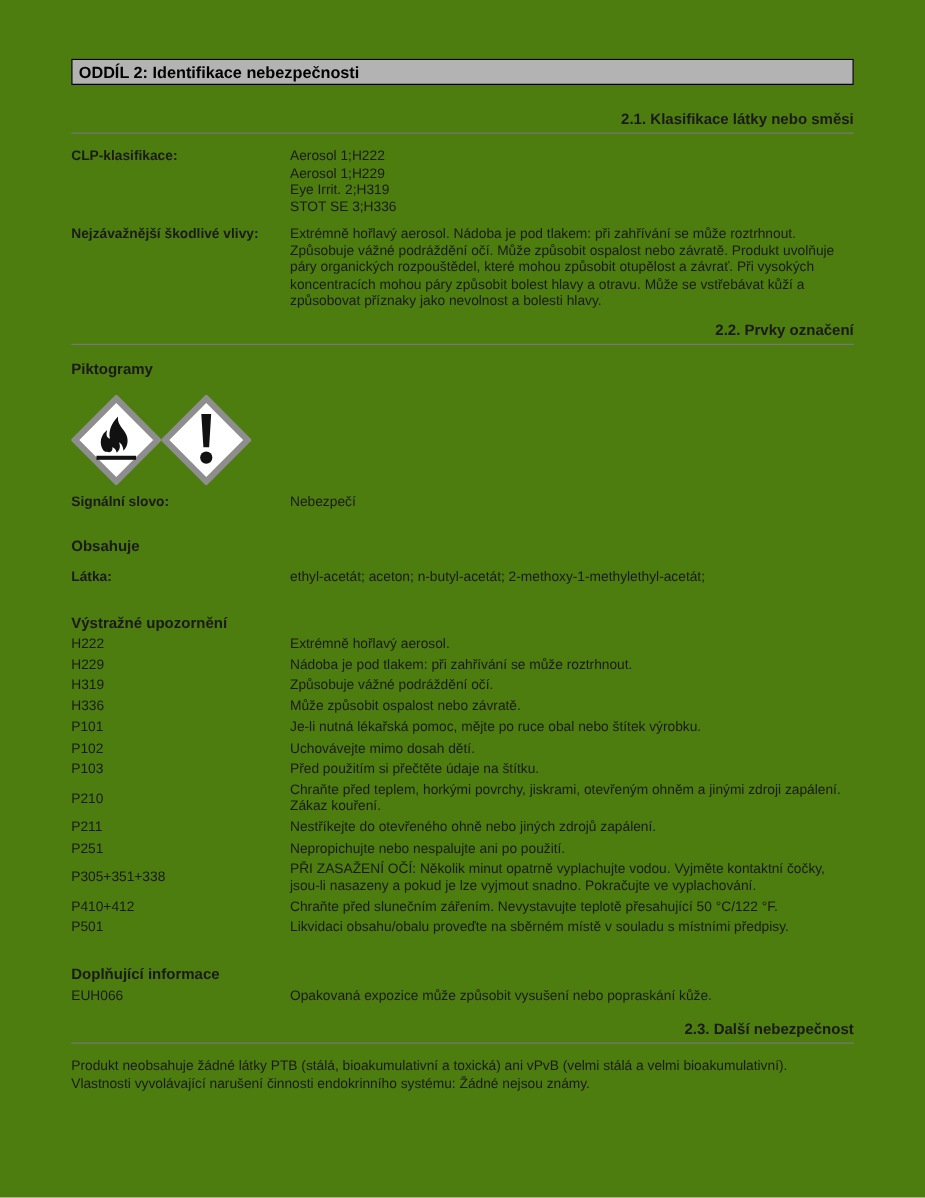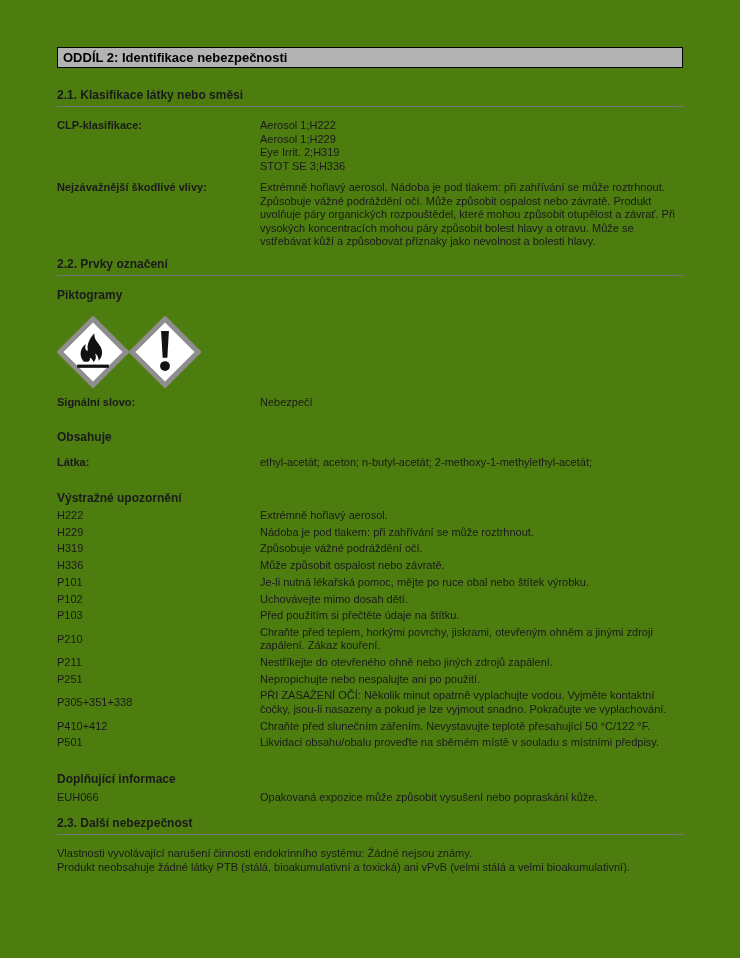--- a/index.html
+++ b/index.html
@@ -11,26 +11,26 @@
     font-size:11px;line-height:13.5px;color:#1a1a1a;
     position:relative;overflow:hidden;
   }
   .bar{
     border:1px solid #000;background:#b3b3b3;
     font-size:13px;font-weight:bold;line-height:15px;
     padding:2px 5px;color:#000;
   }
   .subtitle{
     font-size:12px;font-weight:bold;line-height:14px;
-    border-bottom:1px solid #777;padding-bottom:4px;margin-bottom:12px;
+    border-bottom:1px solid #777;padding-bottom:4px;margin-bottom:12px;text-align:right;
   }
   .mt20{margin-top:20px}.mt8{margin-top:8px}.mt10{margin-top:10px}
   .mt12{margin-top:12px}
   .h3{font-size:12px;font-weight:bold;line-height:14px;margin-top:21px;margin-bottom:3px;}
-  .grid-row{display:grid;grid-template-columns:175px 1fr;align-items:center;gap:28px;}
+  .grid-row{display:grid;grid-template-columns:175px 1fr;align-items:center;}
   .grid-row.top{align-items:start;}
   .stmt{padding:1.6px 0;}
   .lbl{font-weight:bold;}
   .picto-row{display:flex;gap:0;margin-top:14px;margin-bottom:8px;}
   .picto{width:72px;height:72px;display:block;}
   .para{margin-top:12px;}
 </style>
 </head>
 <body>
 
@@ -148,17 +148,17 @@
   <div class="h3">Doplňující informace</div>
 
   <div class="grid-row stmt">
     <div>EUH066</div>
     <div>Opakovaná expozice může způsobit vysušení nebo popraskání kůže.</div>
   </div>
 
   <div class="subtitle mt10">2.3. Další nebezpečnost</div>
 
   <div class="para">
+    <div>Produkt neobsahuje žádné látky PTB (stálá, bioakumulativní a toxická) ani vPvB (velmi stálá a velmi bioakumulativní).</div>
     <div>Vlastnosti vyvolávající narušení činnosti endokrinního systému: Žádné nejsou známy.</div>
-    <div>Produkt neobsahuje žádné látky PTB (stálá, bioakumulativní a toxická) ani vPvB (velmi stálá a velmi bioakumulativní).</div>
   </div>
 
 </div>
 
 </body></html>

